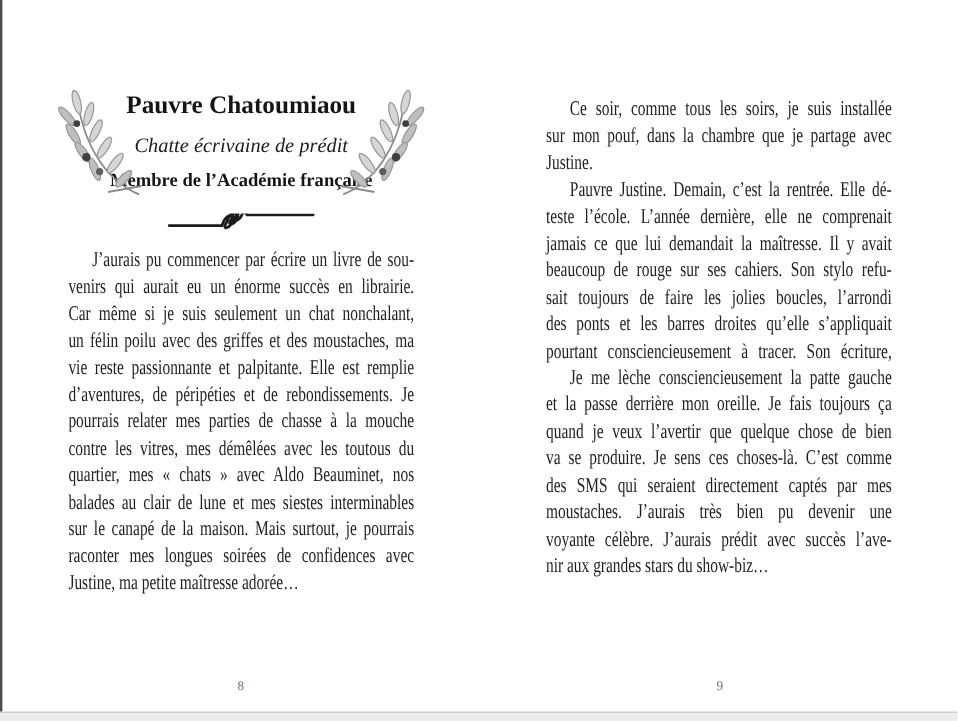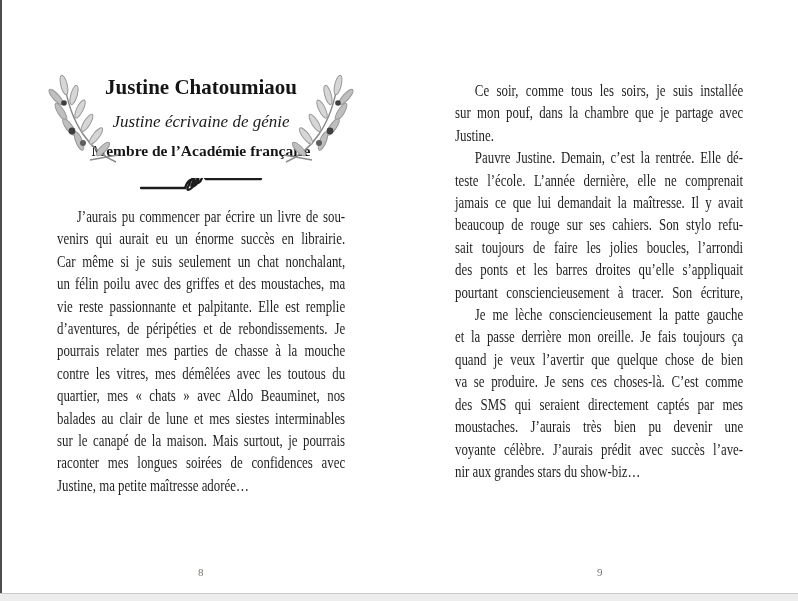--- a/index.html
+++ b/index.html
@@ -91,22 +91,22 @@
         <ellipse class="leaf" cx="46" cy="39" rx="3.2" ry="10" transform="rotate(26 46 39)"></ellipse>
         <ellipse class="leaf dk" cx="35" cy="57" rx="3.2" ry="10" transform="rotate(-36 35 57)"></ellipse>
         <ellipse class="leaf" cx="53" cy="53" rx="3.2" ry="10" transform="rotate(32 53 53)"></ellipse>
         <ellipse class="leaf dk" cx="45" cy="71" rx="3.2" ry="10" transform="rotate(-22 45 71)"></ellipse>
         <ellipse class="leaf" cx="62" cy="66" rx="3.2" ry="10" transform="rotate(38 62 66)"></ellipse>
         <ellipse class="leaf dk" cx="69" cy="79" rx="3.2" ry="9" transform="rotate(44 69 79)"></ellipse>
         <circle class="berry1" cx="38" cy="61" r="3.4"></circle>
         <circle class="berry2" cx="49" cy="73" r="3"></circle>
         <circle class="berry1" cx="30" cy="33" r="2.8"></circle>
       </svg>
-      <div class="title">Justine Chatoumiaou</div>
-      <div class="subtitle">Justine écrivaine de génie</div>
+      <div class="title">Pauvre Chatoumiaou</div>
+      <div class="subtitle">Chatte écrivaine de prédit</div>
       <div class="affil">Membre de l’Académie française</div>
       <svg class="divider" viewBox="0 0 124 16">
         <path d="M2 10 H46 c3 -10 11 -11 9 -4 c-2 6 -10 9 -5 1 c3 -10 11 -11 9 -4 c-2 6 -10 9 -5 1 c3 -10 11 -11 9 -4 c-2 6 -10 9 -5 1 c2 -4 6 -4 9 0 H122" fill="none" stroke="#1c1c1c" stroke-width="2.3" stroke-linecap="round"></path>
       </svg>
     </div>
     <div class="body">
       <div class="para">
           <div class="line line-first">J’aurais pu commencer par écrire un livre de sou-</div>
           <div class="line">venirs qui aurait eu un énorme succès en librairie.</div>
           <div class="line">Car même si je suis seulement un chat nonchalant,</div>

